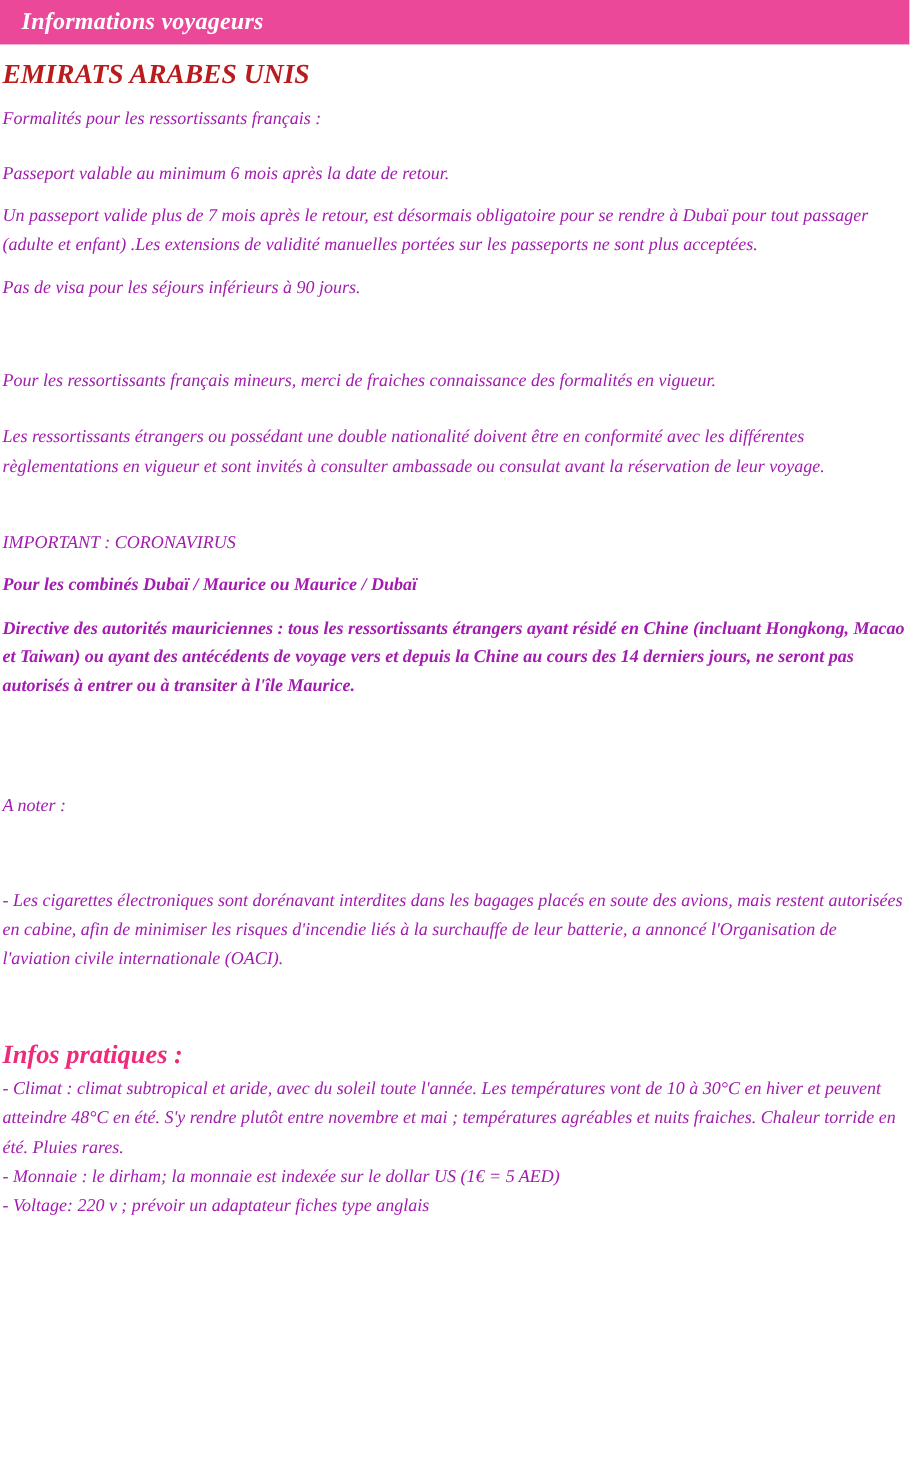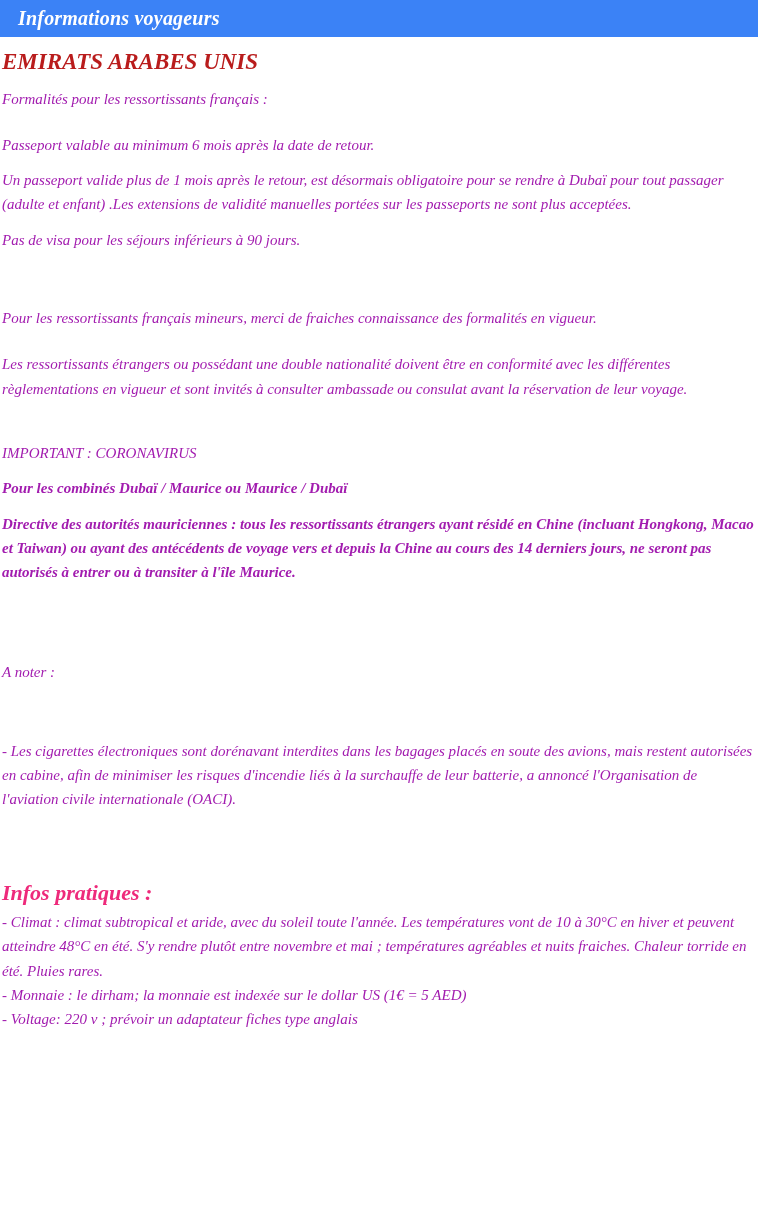--- a/index.html
+++ b/index.html
@@ -11,21 +11,21 @@
     width: 758px;
     min-height: 1223px;
     font-family: "Liberation Serif", serif;
     color: #1a1a1a;
   }
   .page {
     width: 758px;
     position: relative;
   }
   .header-bar {
-    background: #3b82f6;
+    background: #ec4899;
     height: 37px;
     display: flex;
     align-items: center;
     padding-left: 18px;
     box-sizing: border-box;
   }
   .header-bar .title {
     color: #ffffff;
     font-family: "Liberation Serif", serif;
     font-style: italic;
@@ -44,21 +44,21 @@
     font-size: 23px;
     margin: 11px 0 0 0;
     line-height: 1.2;
   }
   h2.section {
     color: #ee2a7b;
     font-family: "Liberation Serif", serif;
     font-style: italic;
     font-weight: bold;
     font-size: 22px;
-    margin: 28px 0 4px 0;
+    margin: 14px 0 4px 0;
     line-height: 1.2;
   }
   p.para {
     font-family: "Liberation Serif", serif;
     font-style: italic;
     font-size: 15px;
     line-height: 1.62;
     margin: 0;
     color: #a21caf;
   }
@@ -84,21 +84,21 @@
 
     <h1 class="country">EMIRATS ARABES UNIS</h1>
 
     <div class="sp-s"></div>
     <p class="para">Formalités pour les ressortissants français :</p>
 
     <div class="sp-m"></div>
     <p class="para">Passeport valable au minimum 6 mois après la date de retour.</p>
 
     <div class="sp-s"></div>
-    <p class="para">Un passeport valide plus de 1 mois après le retour, est désormais obligatoire pour se rendre à Dubaï pour tout passager (adulte et enfant) .Les extensions de validité manuelles portées sur les passeports ne sont plus acceptées.</p>
+    <p class="para">Un passeport valide plus de 7 mois après le retour, est désormais obligatoire pour se rendre à Dubaï pour tout passager (adulte et enfant) .Les extensions de validité manuelles portées sur les passeports ne sont plus acceptées.</p>
 
     <div class="sp-s"></div>
     <p class="para">Pas de visa pour les séjours inférieurs à 90 jours.</p>
 
     <div class="sp-xl"></div>
     <p class="para">Pour les ressortissants français mineurs, merci de fraiches connaissance des formalités en vigueur.</p>
 
     <div class="sp-m"></div>
     <p class="para">Les ressortissants étrangers ou possédant une double nationalité doivent être en conformité avec les différentes règlementations en vigueur et sont invités à consulter ambassade ou consulat avant la réservation de leur voyage.</p>
 

